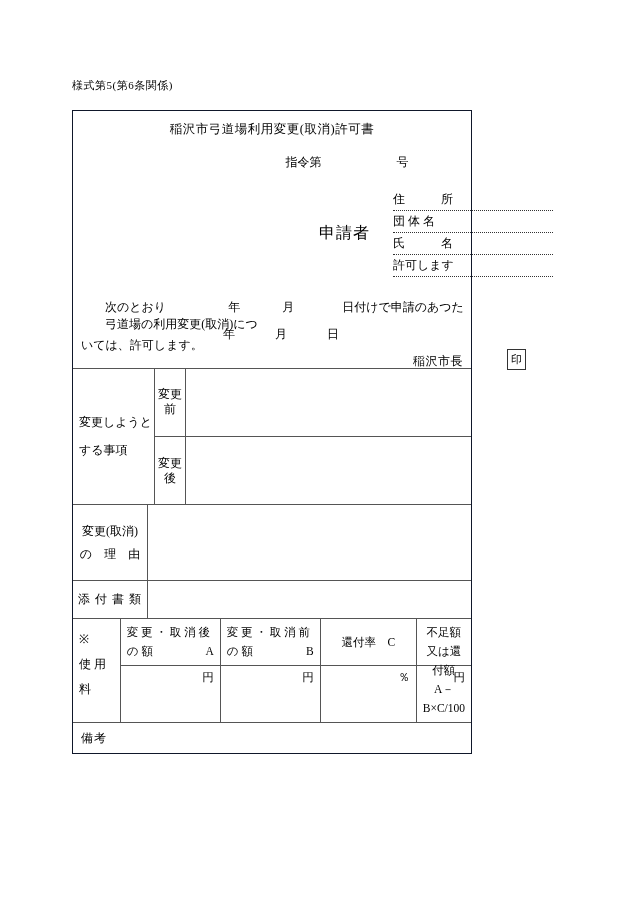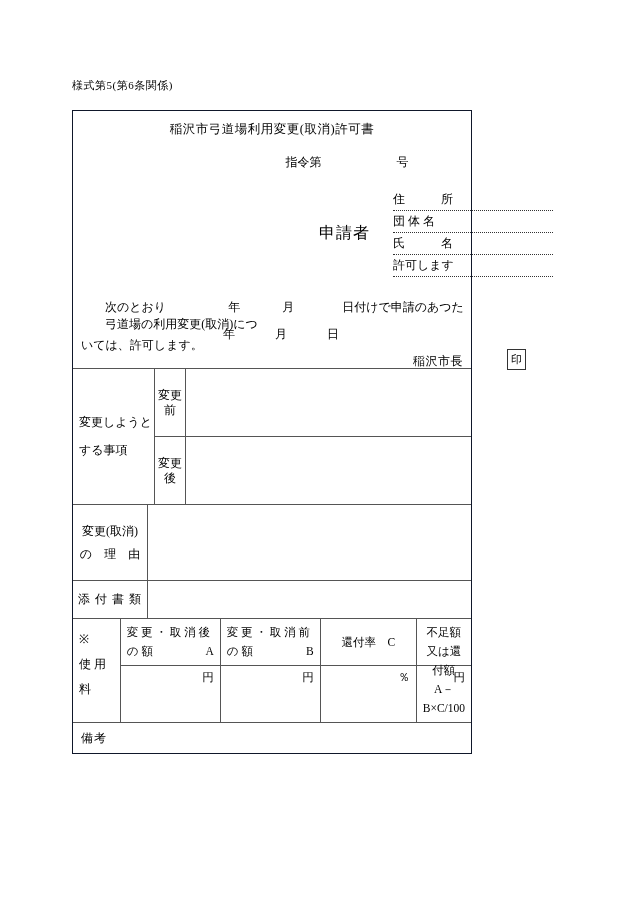--- a/index.html
+++ b/index.html
@@ -177,21 +177,21 @@
     font-size: 12px;
     line-height: 2.3;
   }
   .change-right {
     flex: 1;
   }
   .change-sub {
     display: flex;
     height: 67px;
   }
-  .change-sub.top { border-bottom: 1px solid #555; }
+  .change-sub.top { border-bottom: 1px solid #555; font-family: Liberation Mono, monospace; }
 
   .reason-row { height: 76px; }
   .attach-row { height: 38px; }
   .attach-row .lbl-col { letter-spacing: 1px; }
 
   
   .fee-wrap {
     display: flex;
     border-bottom: 1px solid #555;
   }

